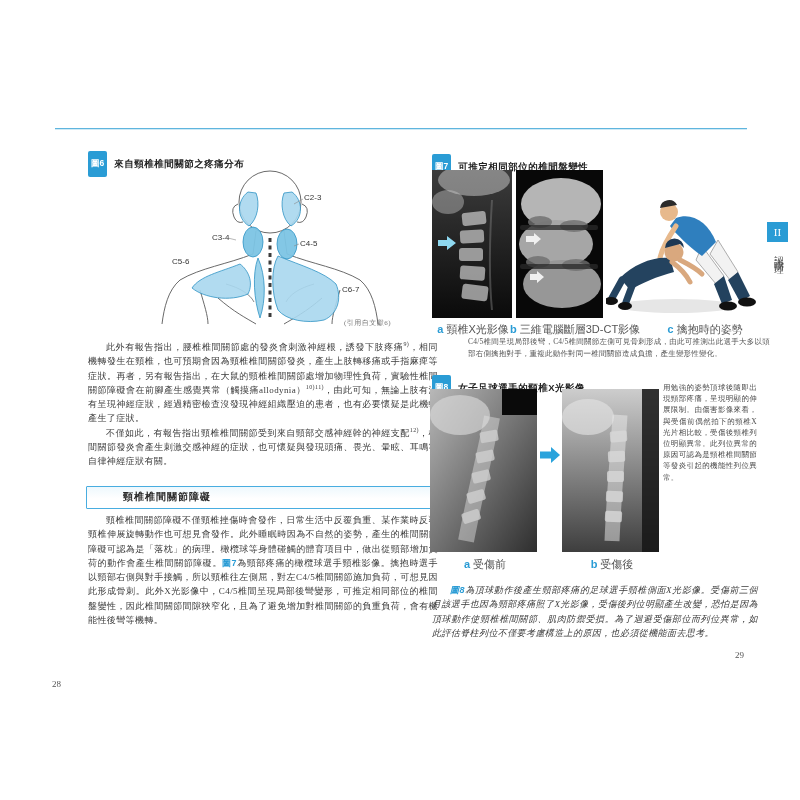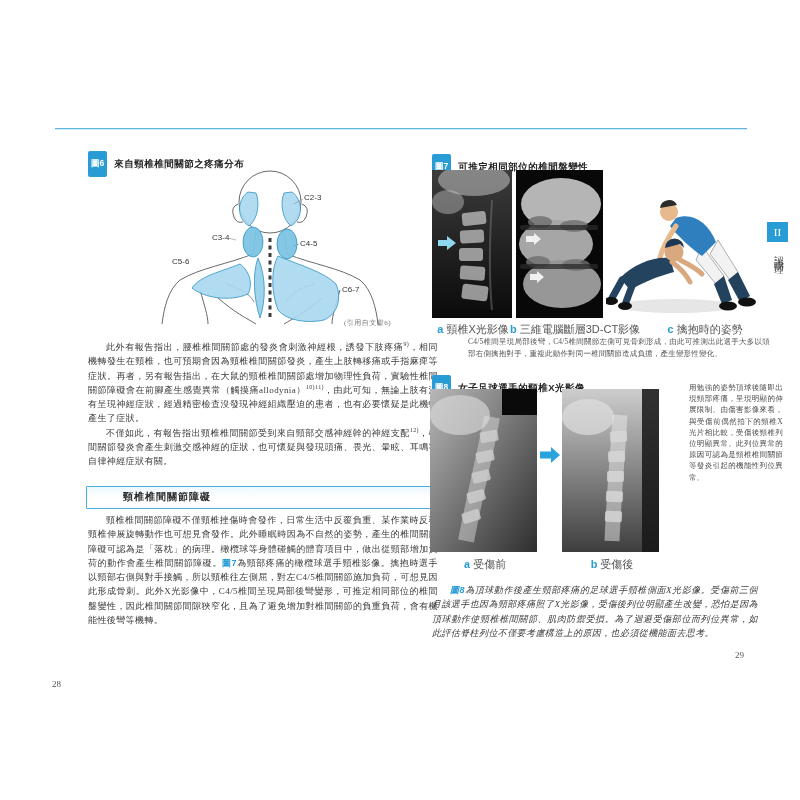--- a/index.html
+++ b/index.html
@@ -253,23 +253,23 @@
     <path d="M58,26 C56,62 52,104 50,152" stroke="#ececec" stroke-width="15" fill="none" opacity="0.5"></path>
     <g fill="#d8d8d8" opacity="0.8">
       <rect x="48" y="42" width="17" height="11" rx="2" transform="rotate(-4 56 47)"></rect>
       <rect x="46" y="62" width="17" height="11" rx="2" transform="rotate(-3 54 67)"></rect>
       <rect x="45" y="82" width="17" height="11" rx="2"></rect>
       <rect x="44" y="102" width="17" height="11" rx="2" transform="rotate(2 52 107)"></rect>
       <rect x="43" y="122" width="17" height="11" rx="2" transform="rotate(3 51 127)"></rect>
     </g>
   </svg>
 
-  <div class="abs side-note" style="left:663px;top:382px;width:94px;margin-left:26px;">用勉強的姿勢頂球後隨即出現頸部疼痛，呈現明顯的伸展限制。由傷害影像來看，與受傷前偶然拍下的頸椎X光片相比較，受傷後頸椎列位明顯異常。此列位異常的原因可認為是頸椎椎間關節等發炎引起的機能性列位異常。</div>
-
-  <div class="abs img-caption" style="left:445px;top:557px;width:80px;font-family:Liberation Mono, monospace;">
+  <div class="abs side-note" style="left:663px;top:382px;width:94px;">用勉強的姿勢頂球後隨即出現頸部疼痛，呈現明顯的伸展限制。由傷害影像來看，與受傷前偶然拍下的頸椎X光片相比較，受傷後頸椎列位明顯異常。此列位異常的原因可認為是頸椎椎間關節等發炎引起的機能性列位異常。</div>
+
+  <div class="abs img-caption" style="left:445px;top:557px;width:80px;">
     <span class="cap-letter">a</span><span>受傷前</span>
   </div>
   <div class="abs img-caption" style="left:572px;top:557px;width:80px;">
     <span class="cap-letter">b</span><span>受傷後</span>
   </div>
 
   <div class="abs bodytext" style="left:432px;top:583px;width:326px;font-style:italic;">
     <p><span class="figref">圖8</span><span>為頂球動作後產生頸部疼痛的足球選手頸椎側面X光影像。受傷前三個月該選手也因為頸部疼痛照了X光影像，受傷後列位明顯產生改變，恐怕是因為頂球動作使頸椎椎間關節、肌肉防禦受損。為了迴避受傷部位而列位異常，如此評估脊柱列位不僅要考慮構造上的原因，也必須從機能面去思考。</span></p>
   </div>
 

